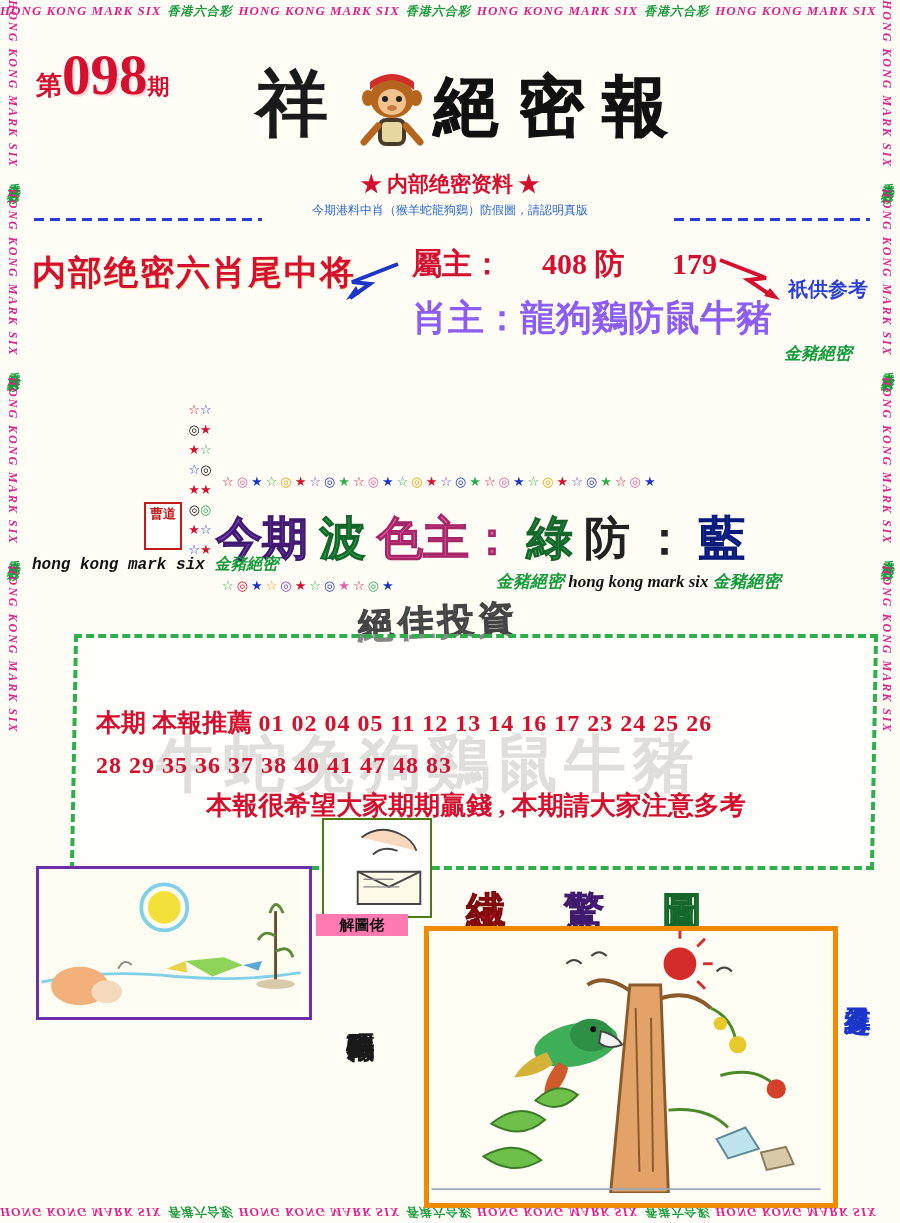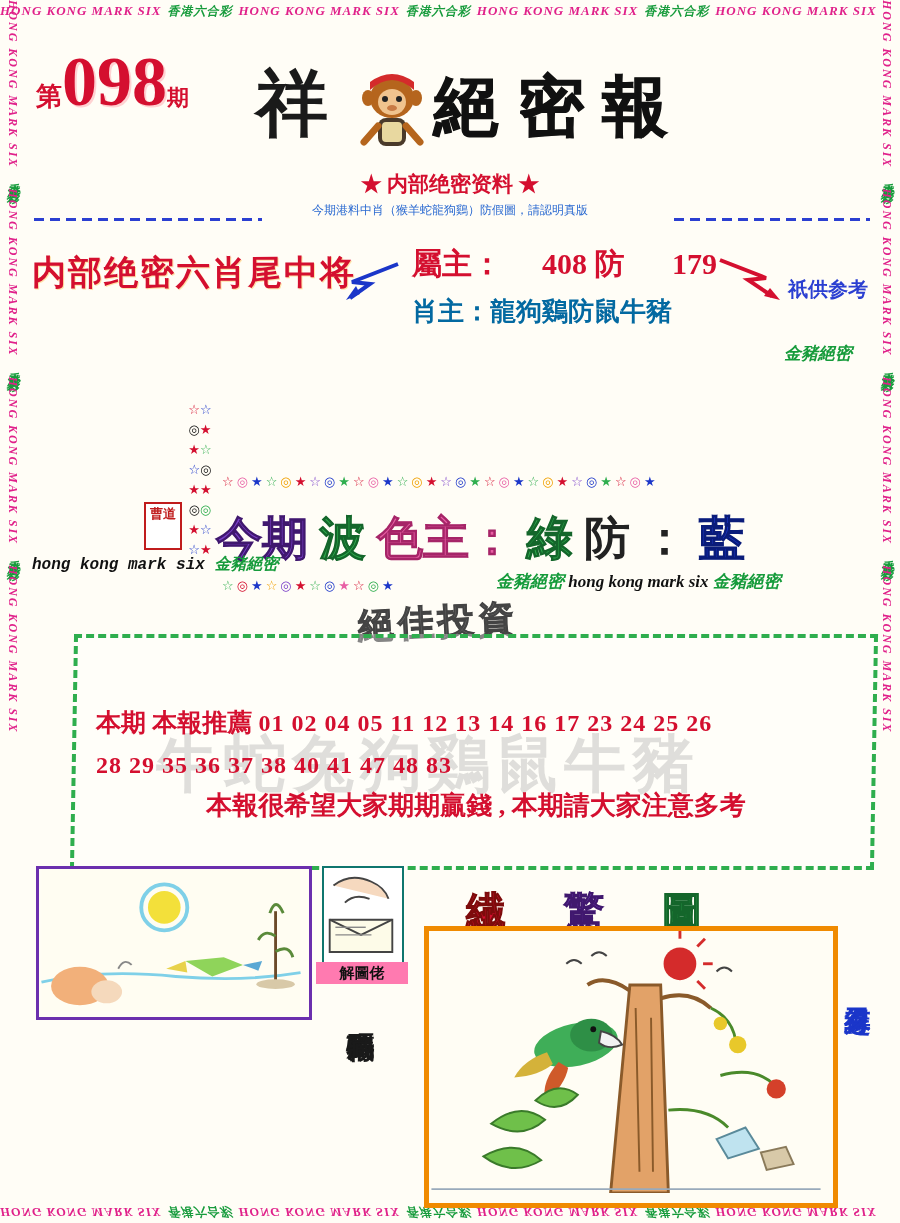--- a/index.html
+++ b/index.html
@@ -38,21 +38,21 @@
 
   .sheet{position:absolute;left:26px;top:22px;width:848px;height:1179px;}
 
   
   .issue{
     position:absolute;left:10px;top:20px;
     font-family:"Liberation Serif", serif;font-weight:bold;
     color:#d40f2f;
   }
   .issue .lbl{font-size:26px;}
-  .issue .num{font-size:70px;color:#d40f2f;text-shadow:2px 2px 0 #ffd2d2;}
+  .issue .num{font-size:57px;color:#d40f2f;text-shadow:2px 2px 0 #ffd2d2;}
   .issue .suf{font-size:22px;}
 
   .title-xiang{
     position:absolute;left:230px;top:34px;
     font-family:"Liberation Serif", serif;font-size:72px;font-weight:bold;
     color:#1a1a1a;
   }
   .monkey{
     position:absolute;left:330px;top:46px;width:72px;height:90px;
   }
@@ -86,21 +86,21 @@
   }
   .arrow-red{position:absolute;left:318px;top:236px;width:56px;height:46px;}
   .arrow-blue{position:absolute;left:690px;top:234px;width:68px;height:50px;}
   .shuzhu{
     position:absolute;left:386px;top:222px;
     font-family:"Liberation Serif", serif;font-size:30px;font-weight:bold;color:#d40f2f;
   }
   .shuzhu .num{color:#d40f2f;margin-left:40px;}
   .xiaozhu{
     position:absolute;left:386px;top:272px;
-    font-family:"Liberation Serif", serif;font-size:26px;font-weight:bold;color:#0369a1;
+    font-family:"Liberation Serif", serif;font-size:36px;font-weight:bold;color:#8b5cf6;
   }
   .ref{
     position:absolute;left:762px;top:256px;
     font-family:"Liberation Serif", serif;font-size:20px;font-weight:bold;color:#2b3fd1;
     line-height:22px;width:80px;
   }
 
   
   .brandband{
     position:absolute;left:0;top:320px;width:848px;height:24px;
@@ -184,22 +184,22 @@
     font-family:"Liberation Serif", serif;font-size:62px;font-weight:bold;
     color:rgba(150,150,150,0.30);letter-spacing:6px;pointer-events:none;
   }
 
   
   .img-left{
     position:absolute;left:10px;top:844px;width:270px;height:148px;
     border:3px solid #6b2fae;background:#fffdf4;overflow:hidden;
   }
   .jietu{
-    position:absolute;left:296px;top:844px;width:78px;height:96px;
-    border:2px solid #0f766e;background:#fff;
+    position:absolute;left:296px;top:796px;width:78px;height:96px;
+    border:2px solid #4d7c0f;background:#fff;padding-left:28px;
   }
   .jietu .cap{
     position:absolute;left:-8px;bottom:-20px;width:92px;height:22px;
     background:#ff7ab0;color:#111;font-size:15px;font-weight:bold;
     text-align:center;line-height:22px;font-family:"Liberation Serif", serif;
   }
   .xuanji{
     position:absolute;left:440px;top:862px;
     font-family:"Liberation Serif", serif;font-size:40px;font-weight:bold;
     letter-spacing:58px;

